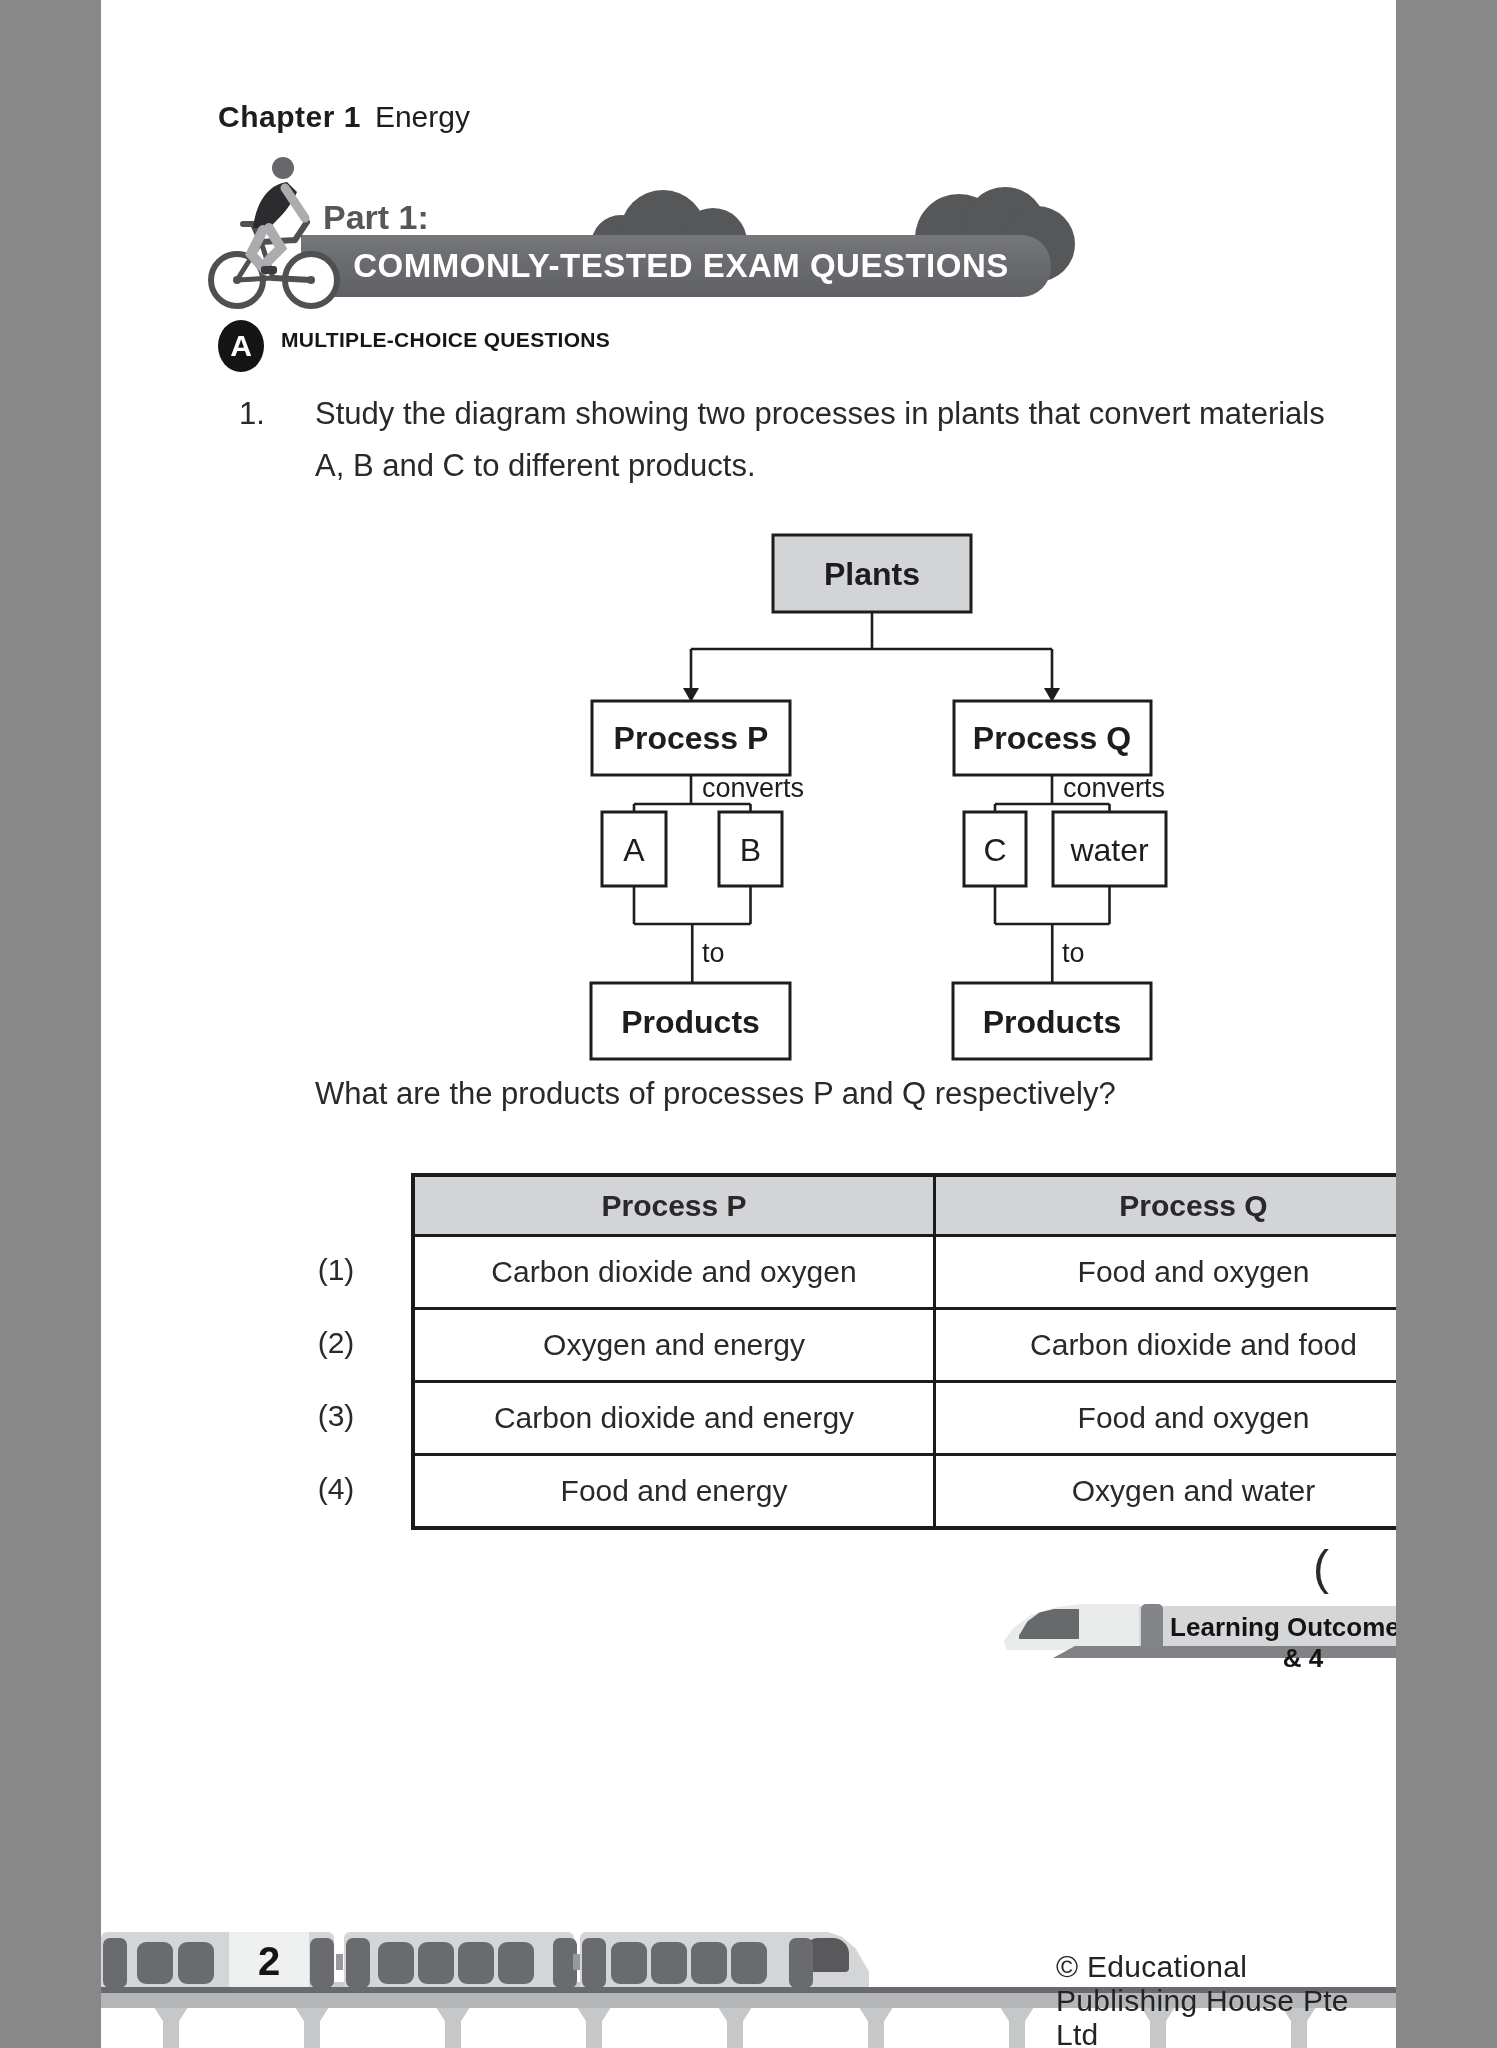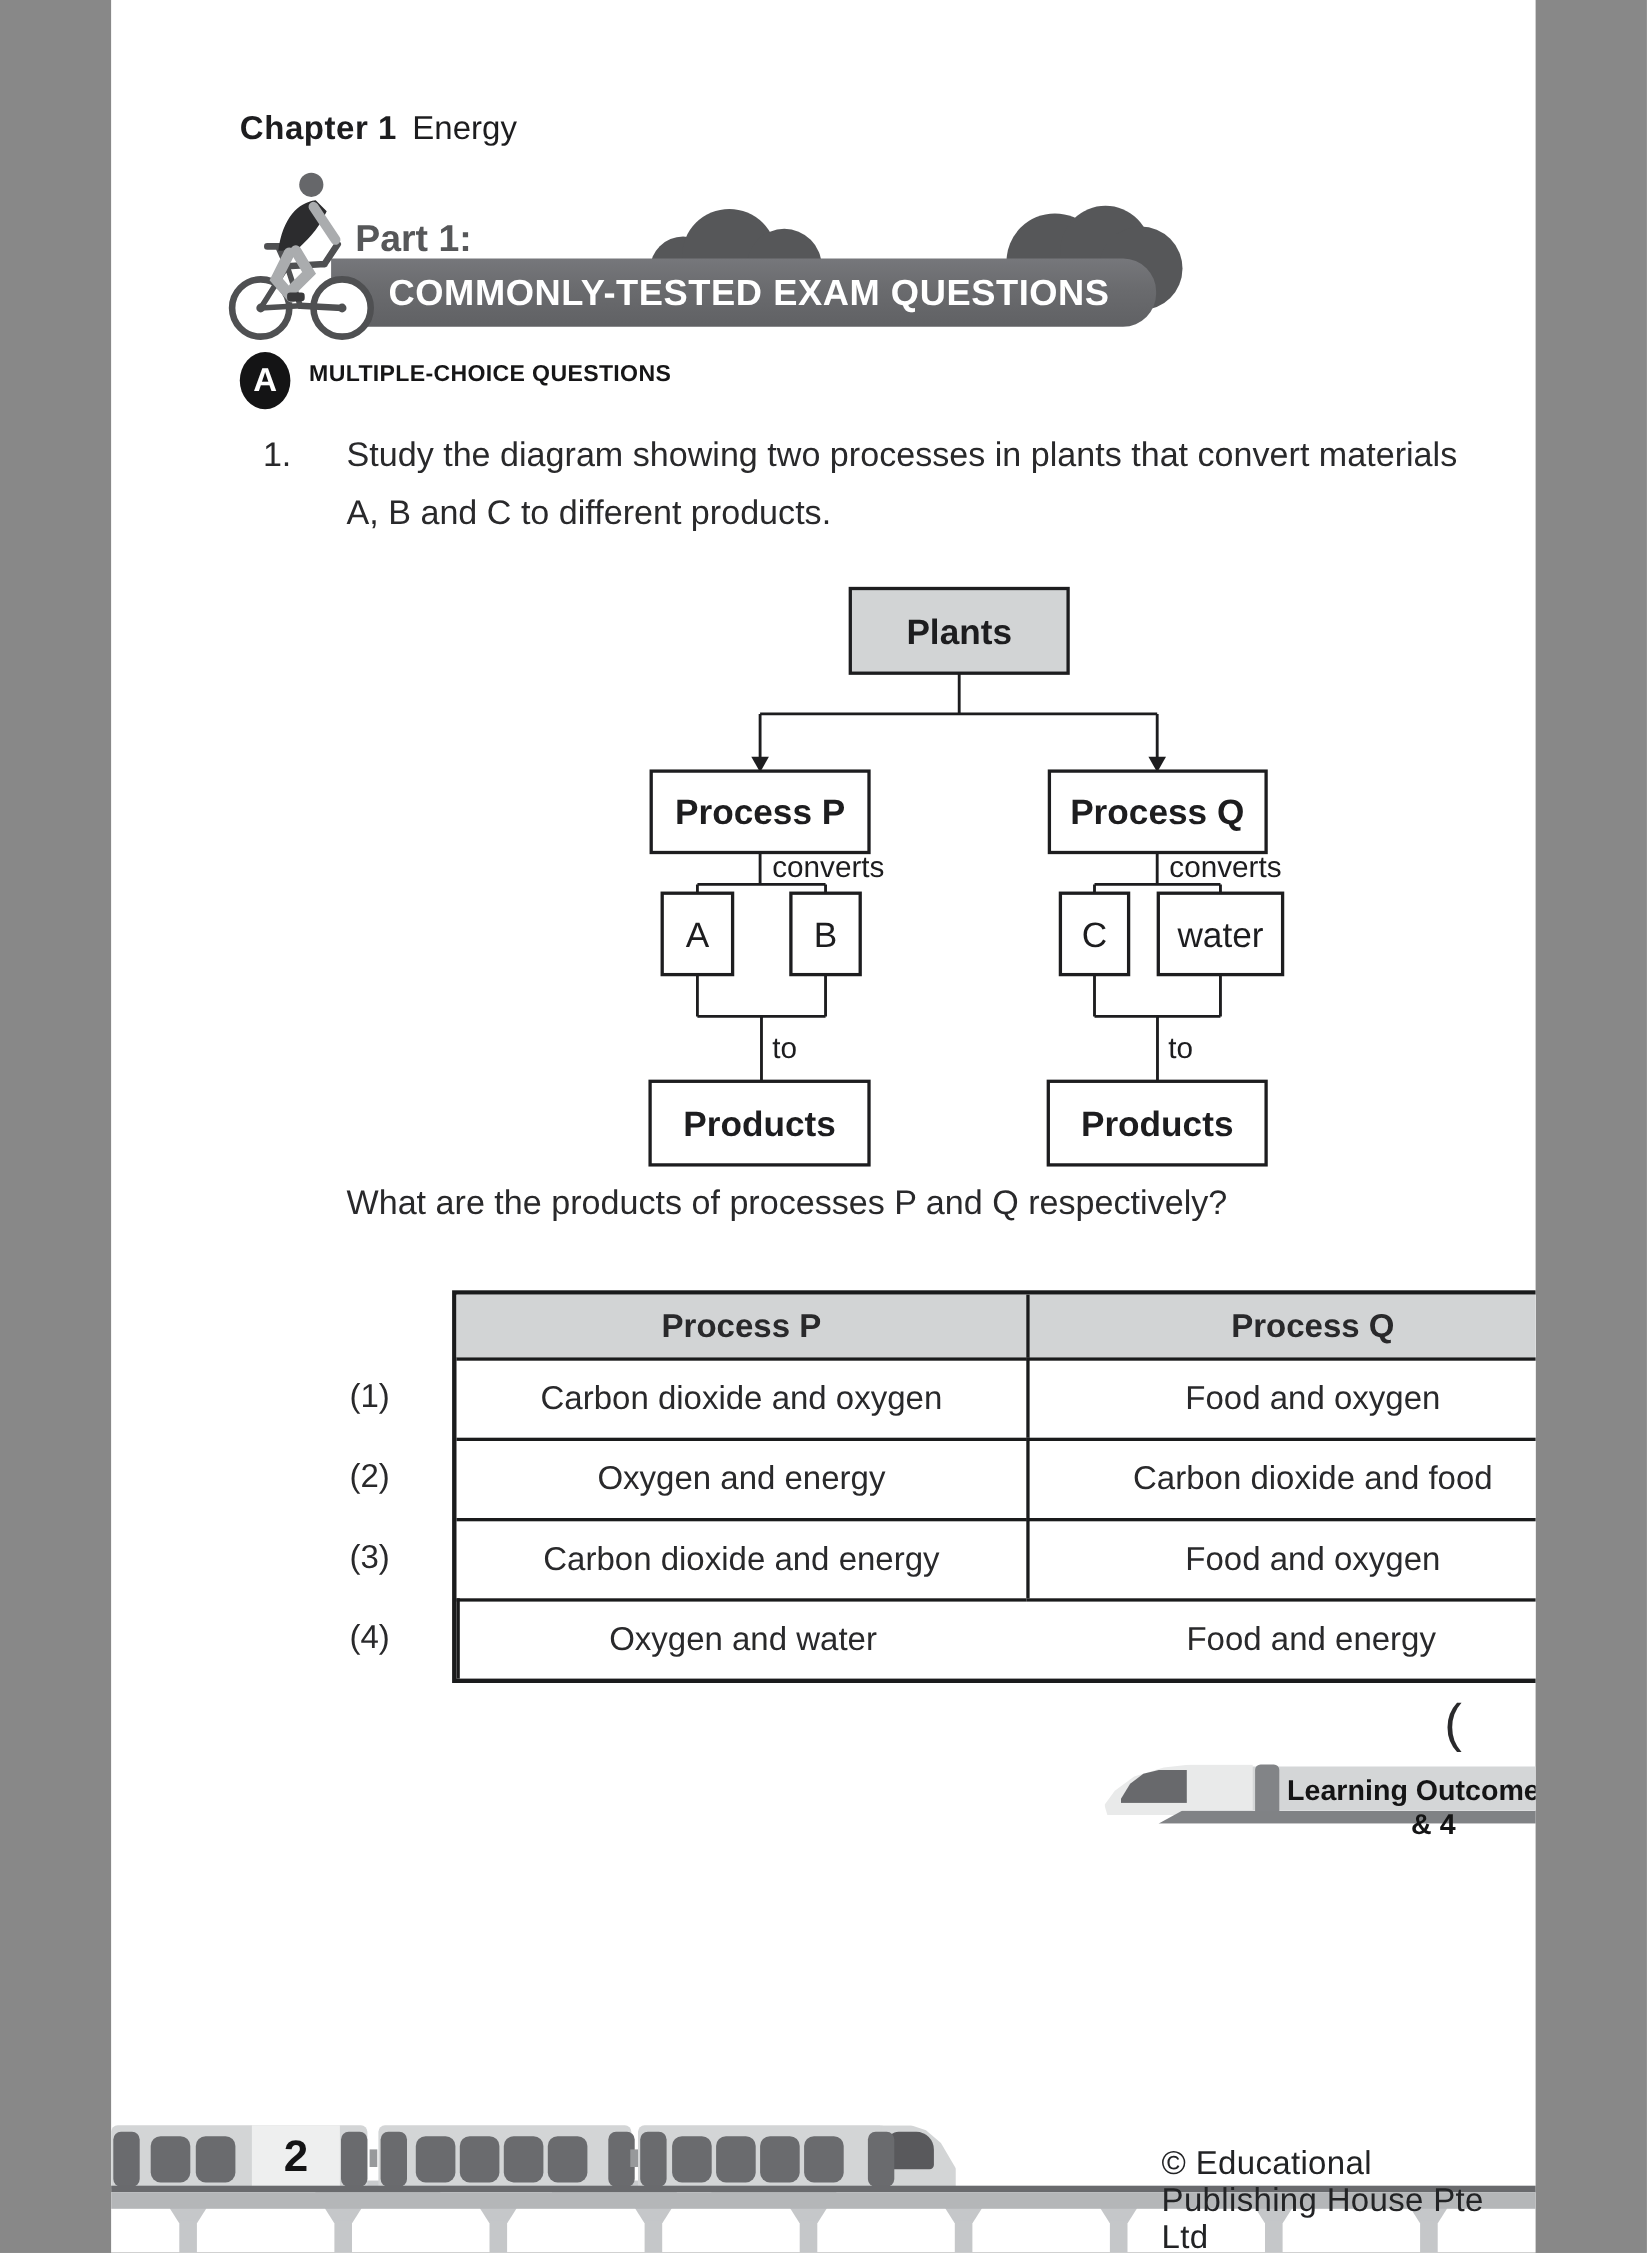--- a/index.html
+++ b/index.html
@@ -156,22 +156,22 @@
 
   <div class="abs opt-table">
     <div class="oth">Process P</div>
     <div class="oth ocq">Process Q</div>
     <div class="otd">Carbon dioxide and oxygen</div>
     <div class="otd ocq">Food and oxygen</div>
     <div class="otd">Oxygen and energy</div>
     <div class="otd ocq">Carbon dioxide and food</div>
     <div class="otd">Carbon dioxide and energy</div>
     <div class="otd ocq">Food and oxygen</div>
+    <div class="otd">Food and energy</div>
     <div class="otd ocq">Oxygen and water</div>
-    <div class="otd">Food and energy</div>
   </div>
   <div class="abs row-label" style="top:1252px;">(1)</div>
   <div class="abs row-label" style="top:1325px;">(2)</div>
   <div class="abs row-label" style="top:1398px;">(3)</div>
   <div class="abs row-label" style="top:1471px;">(4)</div>
 
   <div class="abs paren" style="left:1212px;">(</div>
   <div class="abs paren" style="left:1332px;">)</div>
 
   <div class="abs lo-bar"></div>

